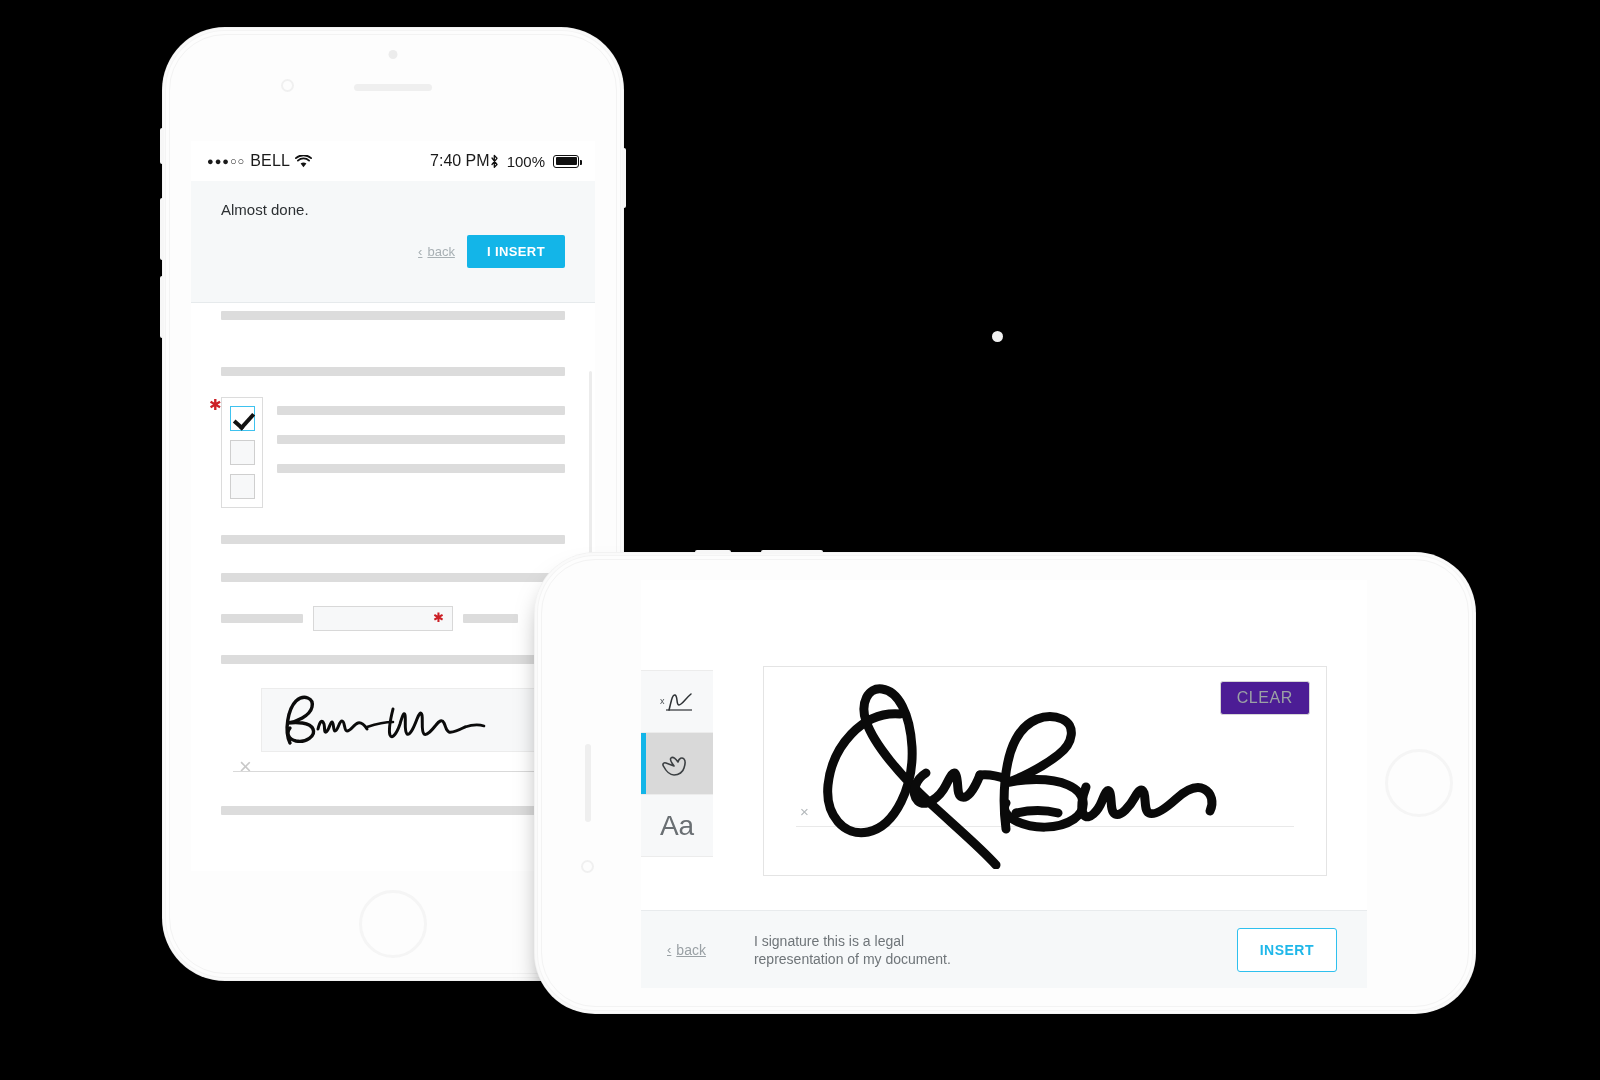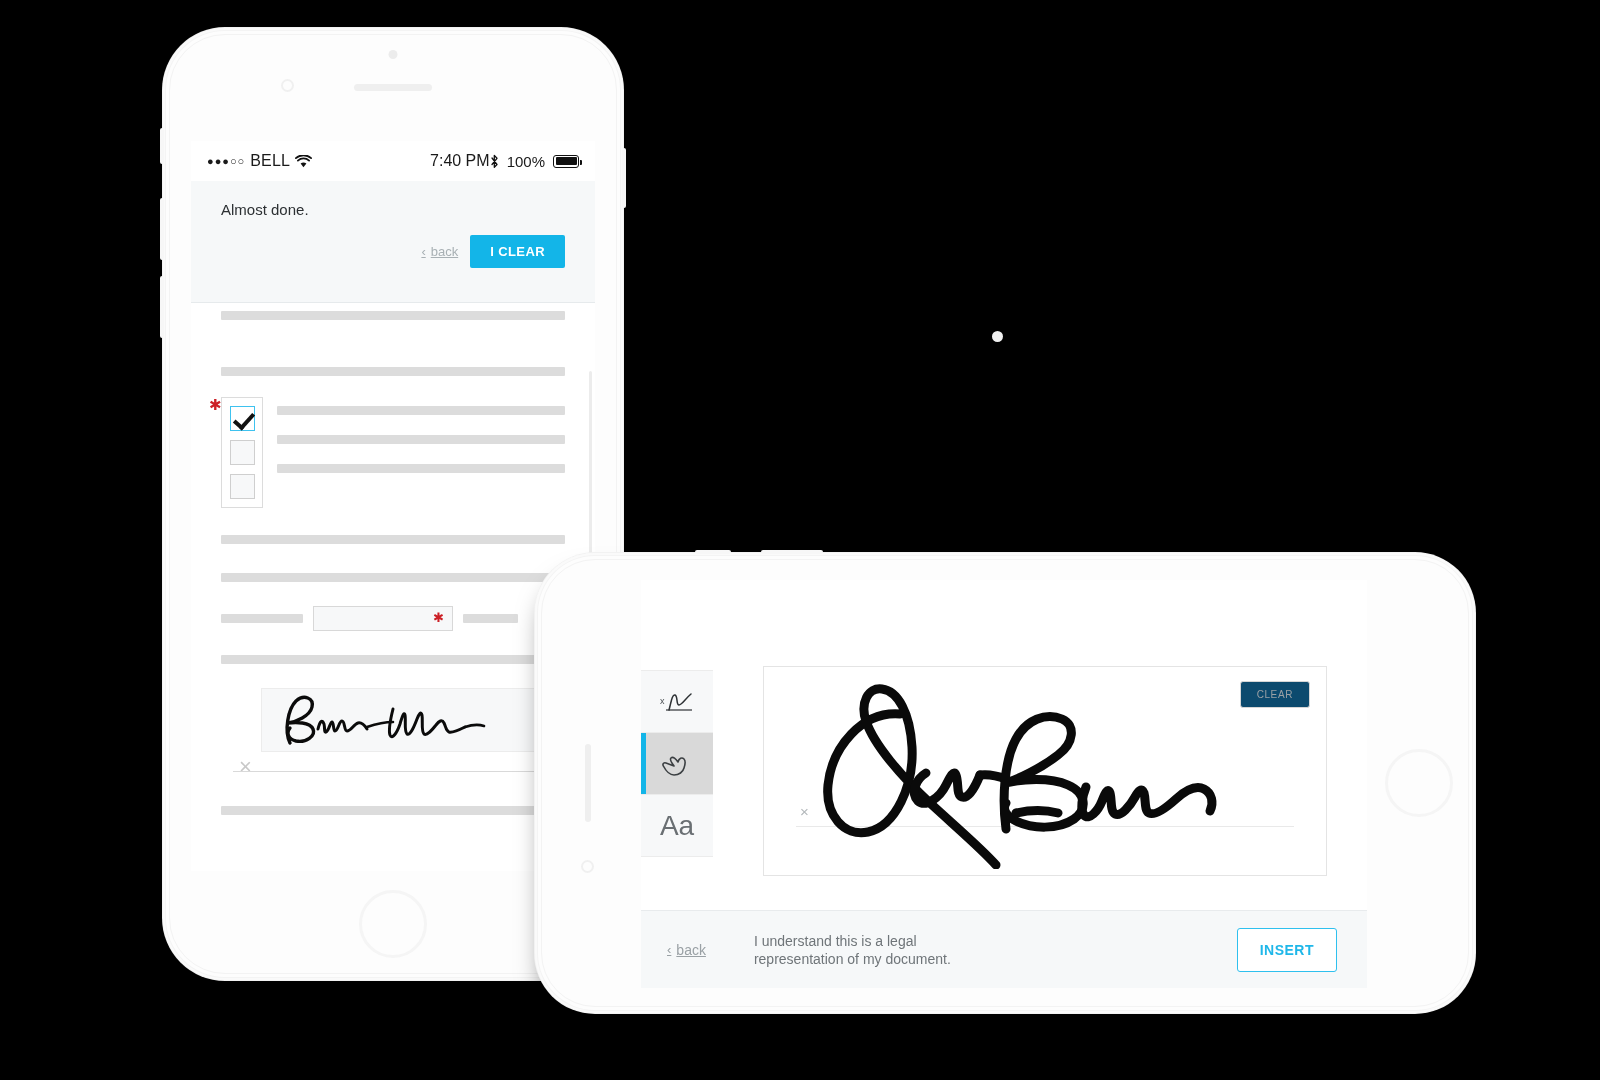--- a/index.html
+++ b/index.html
@@ -408,23 +408,23 @@
     height: 208px;
     background: #fff;
   }
   .clear-btn {
     position: absolute;
     right: 16px;
     top: 14px;
     padding: 7px 16px;
     border: 1px solid #d6d6d6;
     border-radius: 3px;
-    background: #0c4a6e;
+    background: #4c1d95;
     color: #9ba1a5;
-    font-size: 10px;
+    font-size: 16px;
     letter-spacing: .6px;
     cursor: pointer;
   }
   .pad-x {
     position: absolute;
     left: 36px;
     bottom: 56px;
     color: #b3b8bb;
     font-size: 15px;
     line-height: 1;
@@ -527,21 +527,21 @@
       </div>
     </div>
 
     <div class="agree-panel">
       <div class="agree-title">Almost done.</div>
       <div class="agree-actions">
         <a class="back-link" href="#">
           <span class="chev">‹</span>
           <span>back</span>
         </a>
-        <button class="btn-agree">I CLEAR</button>
+        <button class="btn-agree">I INSERT</button>
       </div>
     </div>
 
     <div class="doc-body">
       <div class="doc-scroll-rail"></div>
       <div class="doc-inner">
 
         <div class="gbar" style="margin-top:8px;"></div>
         <div class="gbar" style="margin-top:47px;"></div>
 
@@ -647,21 +647,21 @@
         </div>
       </div>
     </div>
 
     <div class="ls-footer">
       <a class="back-link" href="#">
         <span class="chev">‹</span>
         <span>back</span>
       </a>
       <div class="legal-text">
-        <div>I understand this is a legal</div>
+        <div>I signature this is a legal</div>
         <div>representation of my document.</div>
       </div>
       <button class="btn-insert">INSERT</button>
     </div>
   </div>
 </div>
 
 <div id="cursor-dot"></div>
 
 </body></html>

